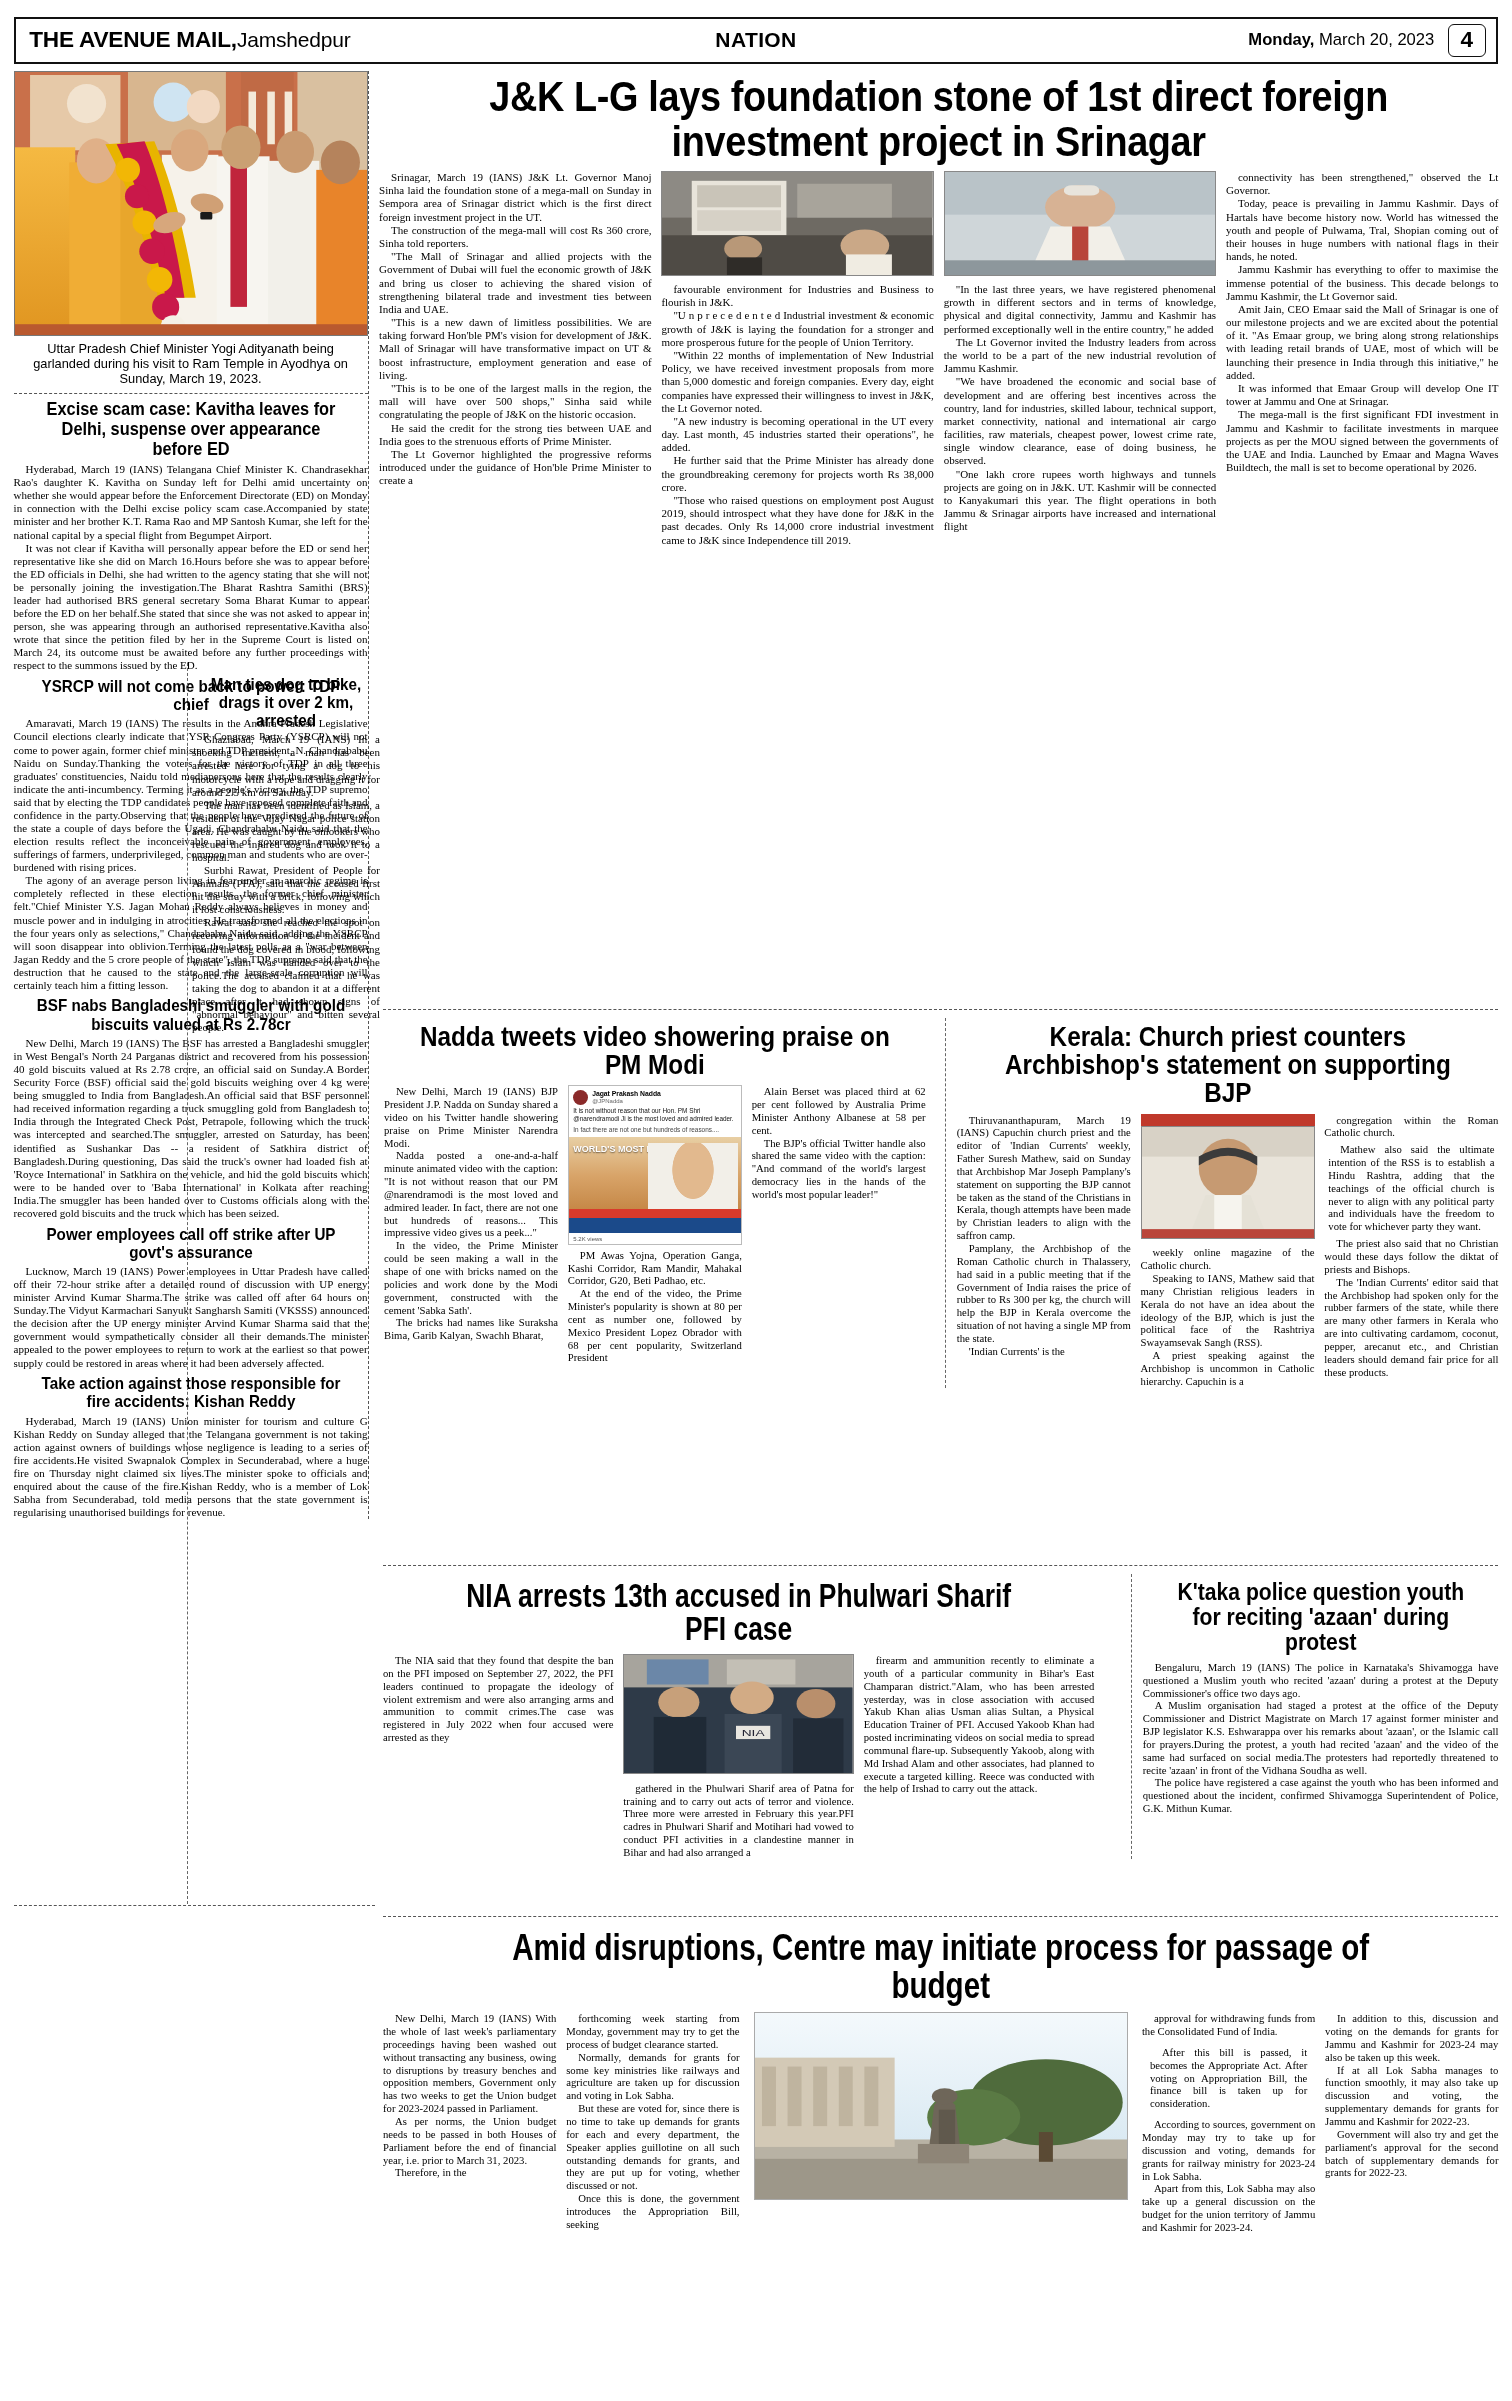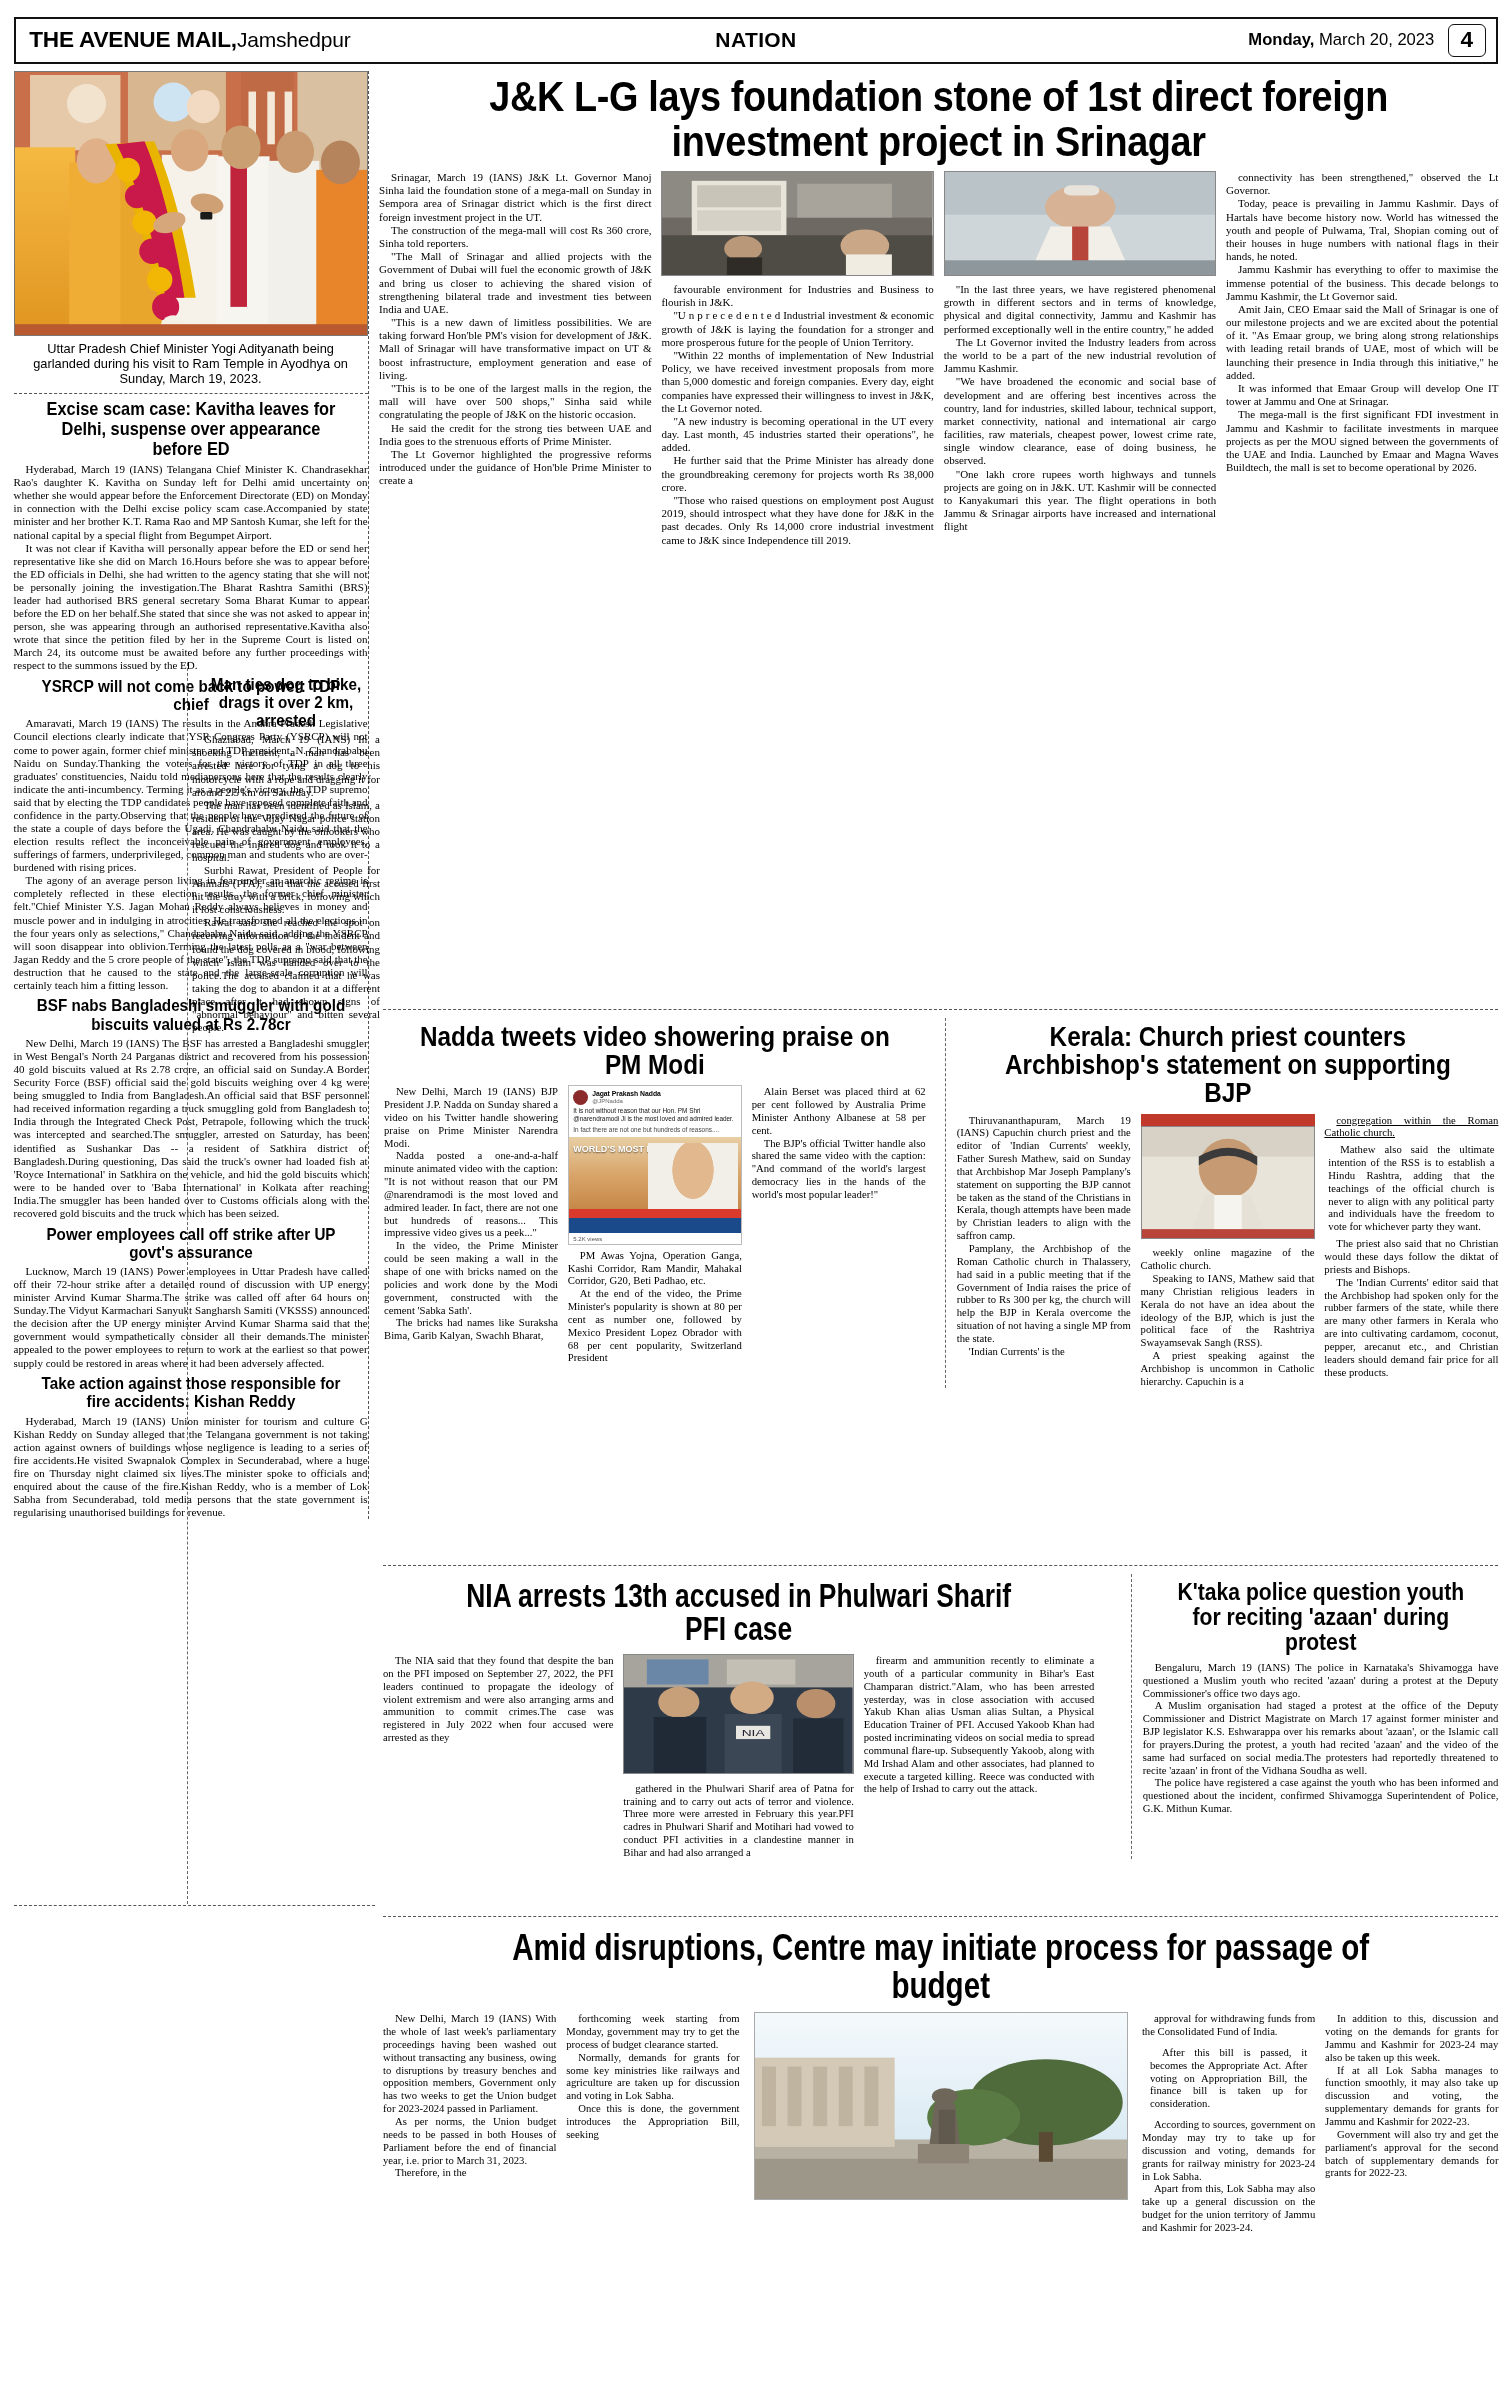--- a/index.html
+++ b/index.html
@@ -357,21 +357,21 @@
             <rect x="84" y="92" width="32" height="58" fill="#f6f4ee"></rect>
             <rect x="0" y="138" width="200" height="12" fill="#b9453a"></rect>
           </svg>
           <div style="font-size:10.7px; line-height:1.2; text-align:justify; margin-top:3.8px;">
             <p style="margin:0; text-indent:12px;">weekly online magazine of the Catholic church.</p>
           <p style="margin: 0px; text-indent: 12px;">Speaking to IANS, Mathew said that many Christian religious leaders in Kerala do not have an idea about the ideology of the BJP, which is just the political face of the Rashtriya Swayamsevak Sangh (RSS).</p>
               <p style="margin: 0px; text-indent: 12px;">A priest speaking against the Archbishop is uncommon in Catholic hierarchy. Capuchin is a</p>
             </div>
         </div>
         <div style="flex:1; font-size:10.7px; line-height:1.2; text-align:justify;">
-          <p style="margin:0; text-indent:12px;text-decoration:underline;">congregation within the Roman Catholic church.</p>
+          <p style="margin:0; text-indent:12px;">congregation within the Roman Catholic church.</p>
         <p style="margin: 4px; text-indent: 12px;">Mathew also said the ultimate intention of the RSS is to establish a Hindu Rashtra, adding that the teachings of the official church is never to align with any political party and individuals have the freedom to vote for whichever party they want.</p>
             <p style="margin: 0px; text-indent: 12px;">The priest also said that no Christian would these days follow the diktat of priests and Bishops.</p>
             <p style="margin: 0px; text-indent: 12px;">The 'Indian Currents' editor said that the Archbishop had spoken only for the rubber farmers of the state, while there are many other farmers in Kerala who are into cultivating cardamom, coconut, pepper, arecanut etc., and Christian leaders should demand fair price for all these products.</p>
           </div>
       </div>
     </div>
   </div>
 
   <div style="position:absolute; left:383px; top:1574px; right:13.6px; display:flex; gap:28px;">
 
@@ -422,20 +422,21 @@
     <div style="display:flex; gap:14px;">
       <div style="flex:1; display:flex; gap:9.8px;">
         <div style="flex:1; font-size:10.7px; line-height:1.2; text-align:justify;">
           <p style="margin:0; text-indent:12px;">New Delhi, March 19 (IANS) With the whole of last week's parliamentary proceedings having been washed out without transacting any business, owing to disruptions by treasury benches and opposition members, Government only has two weeks to get the Union budget for 2023-2024 passed in Parliament.</p>
         <p style="margin: 0px; text-indent: 12px;">As per norms, the Union budget needs to be passed in both Houses of Parliament before the end of financial year, i.e. prior to March 31, 2023.</p>
             <p style="margin: 0px; text-indent: 12px;">Therefore, in the</p>
           </div>
         <div style="flex:1; font-size:10.7px; line-height:1.2; text-align:justify;">
           <p style="margin:0; text-indent:12px;">forthcoming week starting from Monday, government may try to get the process of budget clearance started.</p>
         <p style="margin: 0px; text-indent: 12px;">Normally, demands for grants for some key ministries like railways and agriculture are taken up for discussion and voting in Lok Sabha.</p>
+            <p style="margin: 0px; text-indent: 12px;">But these are voted for, since there is no time to take up demands for grants for each and every department, the Speaker applies guillotine on all such outstanding demands for grants, and they are put up for voting, whether discussed or not.</p>
             <p style="margin: 0px; text-indent: 12px;">Once this is done, the government introduces the Appropriation Bill, seeking</p>
           </div>
       </div>
       <div style="flex:1.05;">
         <svg class="budget-photo" viewBox="0 0 320 250" preserveAspectRatio="none">
           <defs>
             <linearGradient id="sky" x1="0" y1="0" x2="0" y2="1">
               <stop offset="0%" stop-color="#f4f9fc"></stop>
                 <stop offset="100%" stop-color="#cfe3ef"></stop>
             </linearGradient>

